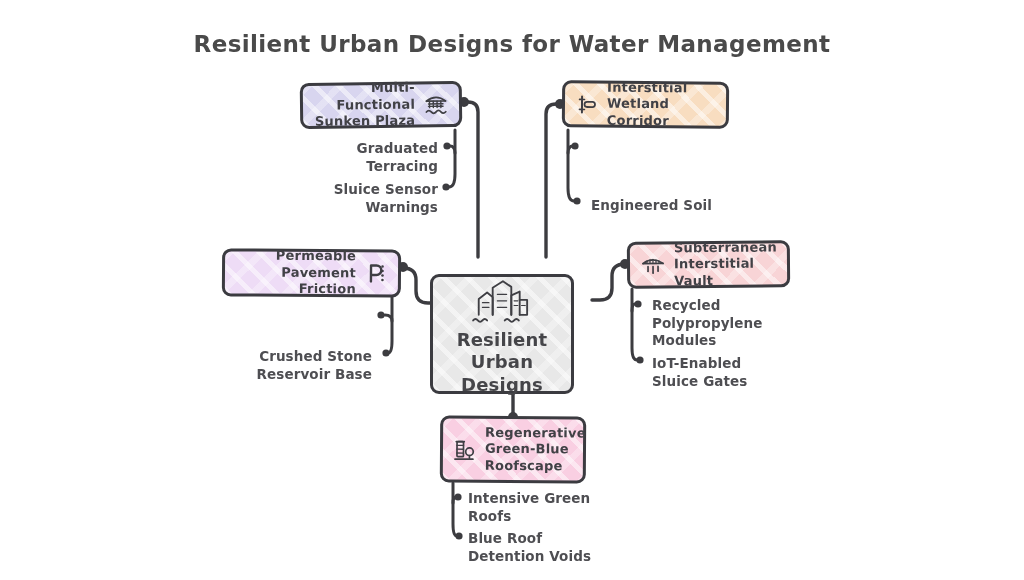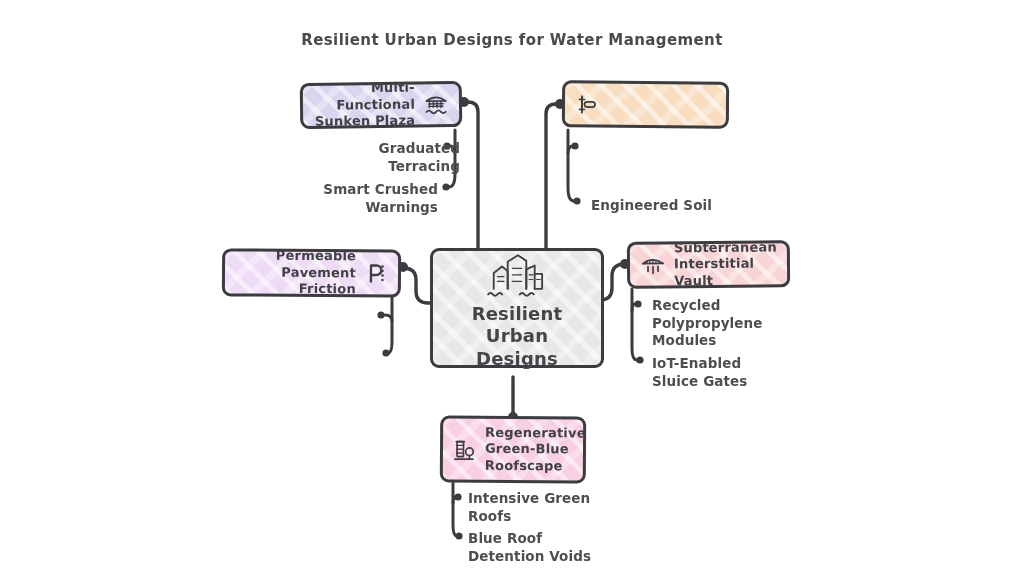--- a/index.html
+++ b/index.html
@@ -2,21 +2,21 @@
 <html><head>
 <meta charset="utf-8">
 <style>
   html,body { margin:0; padding:0; background:#ffffff; }
   .canvas {
     position:relative; width:1024px; height:580px; background:#ffffff;
     font-family:"DejaVu Sans", sans-serif; overflow:hidden;
   }
   .title {
     position:absolute; top:31px; left:0; width:100%;
-    text-align:center; font-size:15px; font-weight:bold;
+    text-align:center; font-size:23px; font-weight:bold;
     color:#4a4a4a; letter-spacing:0.4px;
   }
   svg.wires { position:absolute; left:0; top:0; }
   .wire  { stroke:#3c3c40; stroke-width:3.4; fill:none; stroke-linecap:round; }
   .twig  { stroke:#3c3c40; stroke-width:3;   fill:none; stroke-linecap:round; }
   .dot   { fill:#3c3c40; }
 
   .node {
     position:absolute; box-sizing:border-box;
     border:3px solid #3b3b40; border-radius:9px;
@@ -32,21 +32,21 @@
   .node .bicon { flex:0 0 auto; display:flex; }
   .bicon svg { stroke:#3f3f44; fill:none; stroke-linecap:round; stroke-linejoin:round; }
 
   #node-sunken    { left:300px; top:82px;  width:162px; height:46px; transform:rotate(-0.7deg); }
   #node-sunken .label { flex:1; text-align:right; }
   #node-wetland   { left:562px; top:81px;  width:167px; height:47px; transform:rotate(0.5deg); }
   #node-pavement  { left:222px; top:249px; width:179px; height:48px; transform:rotate(0.4deg); }
   #node-pavement .label { flex:1; text-align:right; }
   #node-vault     { left:627px; top:241px; width:163px; height:47px; transform:rotate(-0.5deg); }
   #node-roofscape { left:440px; top:416px; width:146px; height:67px; transform:rotate(0.4deg); }
-  #node-center    { left:430px; top:248px; width:174px; height:120px;
+  #node-center    { left:430px; top:274px; width:144px; height:120px;
                     flex-direction:column; justify-content:center; gap:3px; }
   #node-center .label { font-size:18px; text-align:center; line-height:1.25; color:#454549; }
 
   .leaf {
     position:absolute; font-size:13.5px; font-weight:bold;
     color:#4e4e52; line-height:1.3; white-space:pre-line; letter-spacing:0.1px;
   }
   .leaf.r { text-align:right; }
 </style>
 </head>
@@ -123,20 +123,22 @@
   </div>
 
   <div class="node" id="node-wetland" style="background-color: rgb(248, 221, 192);">
     <span class="bicon">
       <svg width="26" height="26" viewBox="0 0 26 26" stroke-width="2">
         <path d="M8,5 V21"></path>
         <path stroke-width="1.6" d="M5.5,8 H10.5 M5.5,18 H10.5"></path>
         <rect x="10.5" y="10.3" width="10.5" height="5.2" rx="2.6" stroke-width="1.8"></rect>
       </svg>
     </span>
+    <span class="label">Interstitial
+Wetland Corridor</span>
   </div>
 
   <div class="node" id="node-pavement" style="background-color: rgb(238, 220, 246);">
     <span class="label">Permeable
 Pavement Friction</span>
     <span class="bicon">
       <svg width="26" height="26" viewBox="0 0 26 26" stroke-width="2.4">
         <path d="M8,21 V5 H13.5 a4.8,4.8 0 0 1 0,9.6 H8"></path>
         <circle cx="19.5" cy="6" r="1.3" fill="#3f3f44" stroke="none"></circle>
         <circle cx="19.5" cy="10.5" r="1.3" fill="#3f3f44" stroke="none"></circle>
@@ -171,27 +173,29 @@
         <circle cx="17.5" cy="16" r="3.8"></circle>
         <path d="M17.5,19.8 V22.4"></path>
         <path d="M3,23.5 H21"></path>
       </svg>
     </span>
     <span class="label">Regenerative
 Green-Blue
 Roofscape</span>
   </div>
 
-  <div class="leaf r" style="right:564px; top:140px;">Graduated
+  <div class="leaf r" style="right:586px; top:140px;">Graduated
 Terracing</div>
-  <div class="leaf r" style="right:586px; top:181px;">Smart Crushed
+  <div class="leaf r" style="right:586px; top:181px;">Sluice Sensor
 Warnings</div>
 
   <div class="leaf" style="left:591px; top:197px;">Engineered Soil</div>
 
+  <div class="leaf r" style="right:652px; top:348px;">Crushed Stone
+Reservoir Base</div>
 
   <div class="leaf" style="left:652px; top:355px;">IoT-Enabled
 Sluice Gates</div>
   <div class="leaf" style="left:652px; top:297px;">Recycled
 Polypropylene
 Modules</div>
 
   <div class="leaf" style="left:468px; top:490px;">Intensive Green
 Roofs</div>
   <div class="leaf" style="left:468px; top:530px;">Blue Roof

